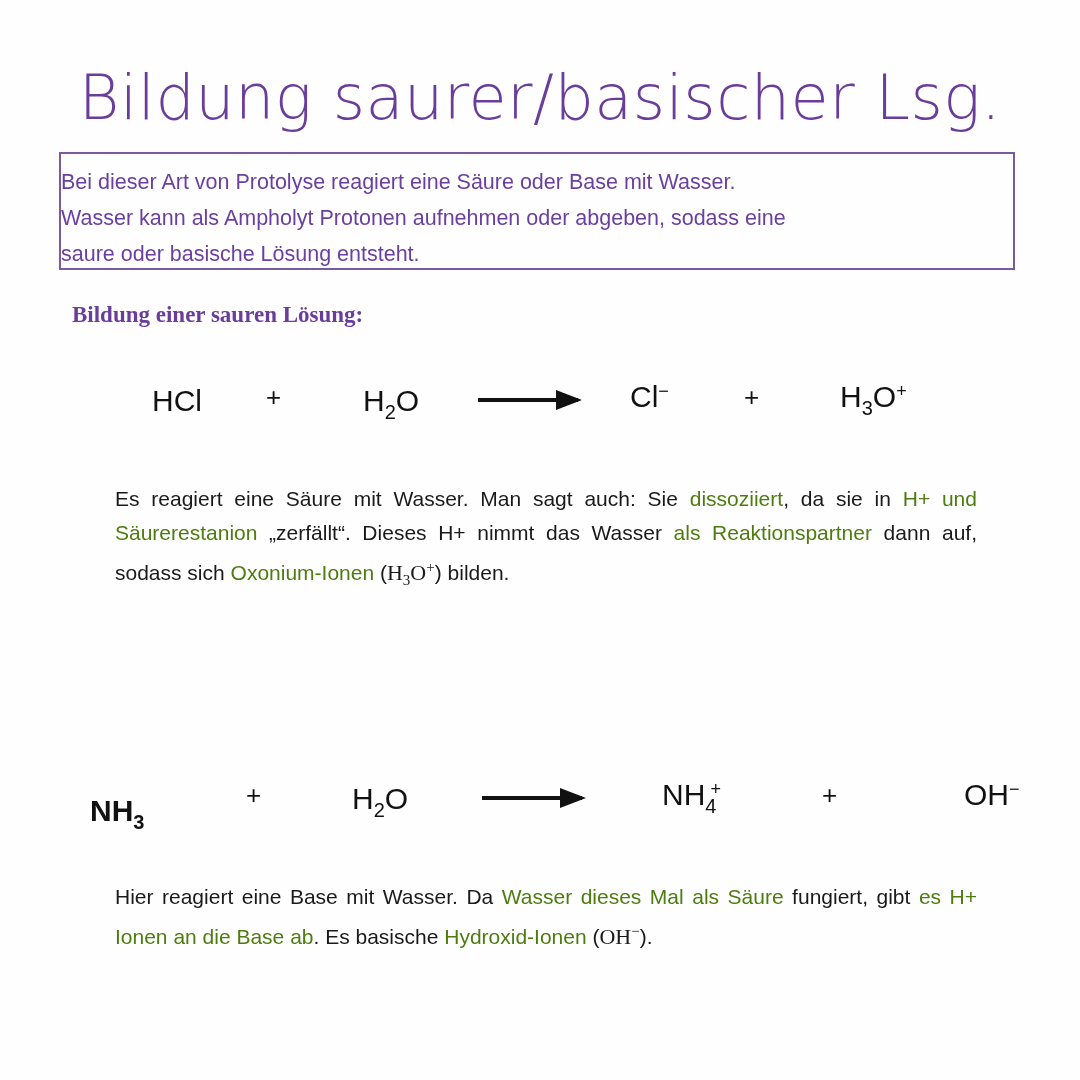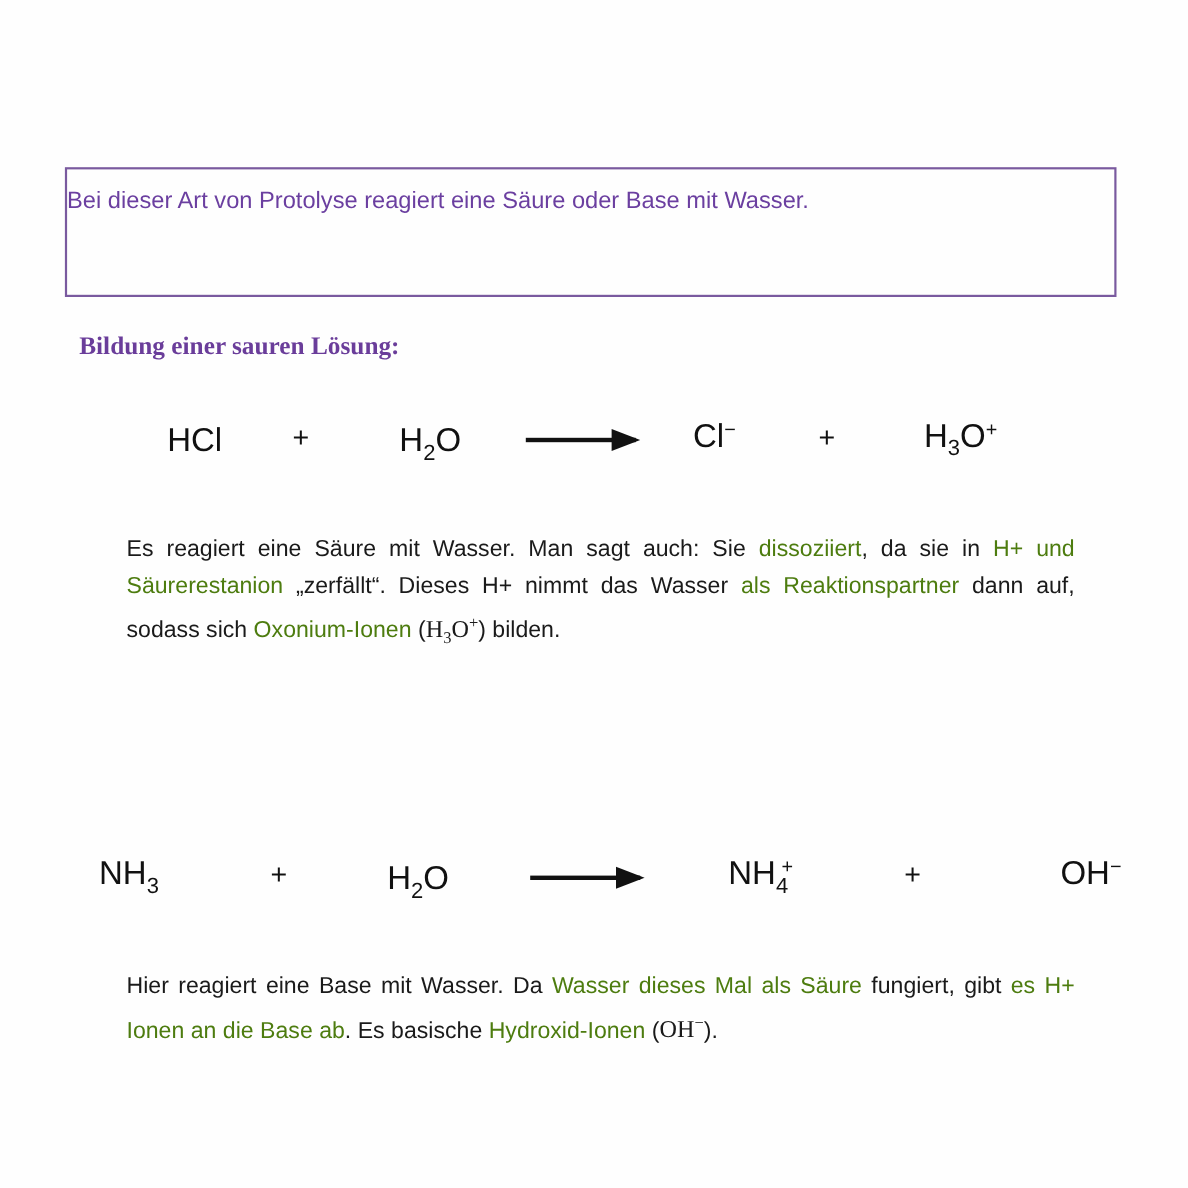--- a/index.html
+++ b/index.html
@@ -100,44 +100,47 @@
     .paragraph .math sub { font-size: 15px; }
     .paragraph .math sup { font-size: 15px; }
     .para-acid { top: 482px; }
     .para-base { top: 880px; }
   </style>
 </head>
 <body>
 
 <div class="page">
 
+  <div class="title">Bildung saurer/basischer Lsg.</div>
 
   <div class="intro-box">
     <span>Bei dieser Art von Protolyse reagiert eine Säure oder Base mit Wasser.</span>
+    <span>Wasser kann als Ampholyt Protonen aufnehmen oder abgeben, sodass eine</span>
+    <span>saure oder basische Lösung entsteht.</span>
   </div>
 
   <div class="section-heading heading-acid">Bildung einer sauren Lösung:</div>
 
   <div class="equation" style="left:0; top:380px; width:1080px; height:50px;">
     <span class="eq-item" style="left:152px; top:4px;"><span>HCl</span></span>
     <span class="eq-item" style="left:266px; top:2px; font-size:26px;">+</span>
     <span class="eq-item" style="left:363px; top:4px;"><span>H</span><sub>2</sub><span>O</span></span>
     <div class="arrow" style="left:478px; top:18px; width:100px;"></div>
     <span class="eq-item" style="left:630px; top:0px;"><span>Cl</span><sup>−</sup></span>
     <span class="eq-item" style="left:744px; top:2px; font-size:26px;">+</span>
     <span class="eq-item" style="left:840px; top:0px;"><span>H</span><sub>3</sub><span>O</span><sup>+</sup></span>
   </div>
 
   <div class="paragraph para-acid">
     <span>Es reagiert eine Säure mit Wasser. Man sagt auch: Sie </span><span class="hl">dissoziiert</span><span>, da sie in </span><span class="hl">H+ und Säurerestanion</span><span> „zerfällt“. Dieses H+ nimmt das Wasser </span><span class="hl">als Reaktionspartner</span><span> dann auf, sodass sich </span><span class="hl">Oxonium-Ionen</span><span> (</span><span class="math"><span>H</span><sub>3</sub><span>O</span><sup>+</sup></span><span>) bilden.</span>
   </div>
 
 
   <div class="equation" style="left:0; top:778px; width:1080px; height:50px;">
-    <span class="eq-item" style="left:90px; top:0;"><span>NH</span><sub>3</sub></span>
+    <span class="eq-item" style="left:90px; top:16px;font-weight:bold;"><span>NH</span><sub>3</sub></span>
     <span class="eq-item" style="left:246px; top:2px; font-size:26px;">+</span>
     <span class="eq-item" style="left:352px; top:4px;"><span>H</span><sub>2</sub><span>O</span></span>
     <div class="arrow" style="left:482px; top:18px; width:100px;"></div>
     <span class="eq-item" style="left:662px; top:0px;"><span>NH</span><sub>4</sub><sup style="margin-left:-6px;">+</sup></span>
     <span class="eq-item" style="left:822px; top:2px; font-size:26px;">+</span>
     <span class="eq-item" style="left:920px; top:0px;margin-left:44px;"><span>OH</span><sup>−</sup></span>
   </div>
 
   <div class="paragraph para-base">
     <span>Hier reagiert eine Base mit Wasser. Da </span><span class="hl">Wasser dieses Mal als Säure</span><span> fungiert, gibt </span><span class="hl">es H+ Ionen an die Base ab</span><span>. Es basische </span><span class="hl">Hydroxid-Ionen</span><span> (</span><span class="math"><span>OH</span><sup>−</sup></span><span>).</span>

